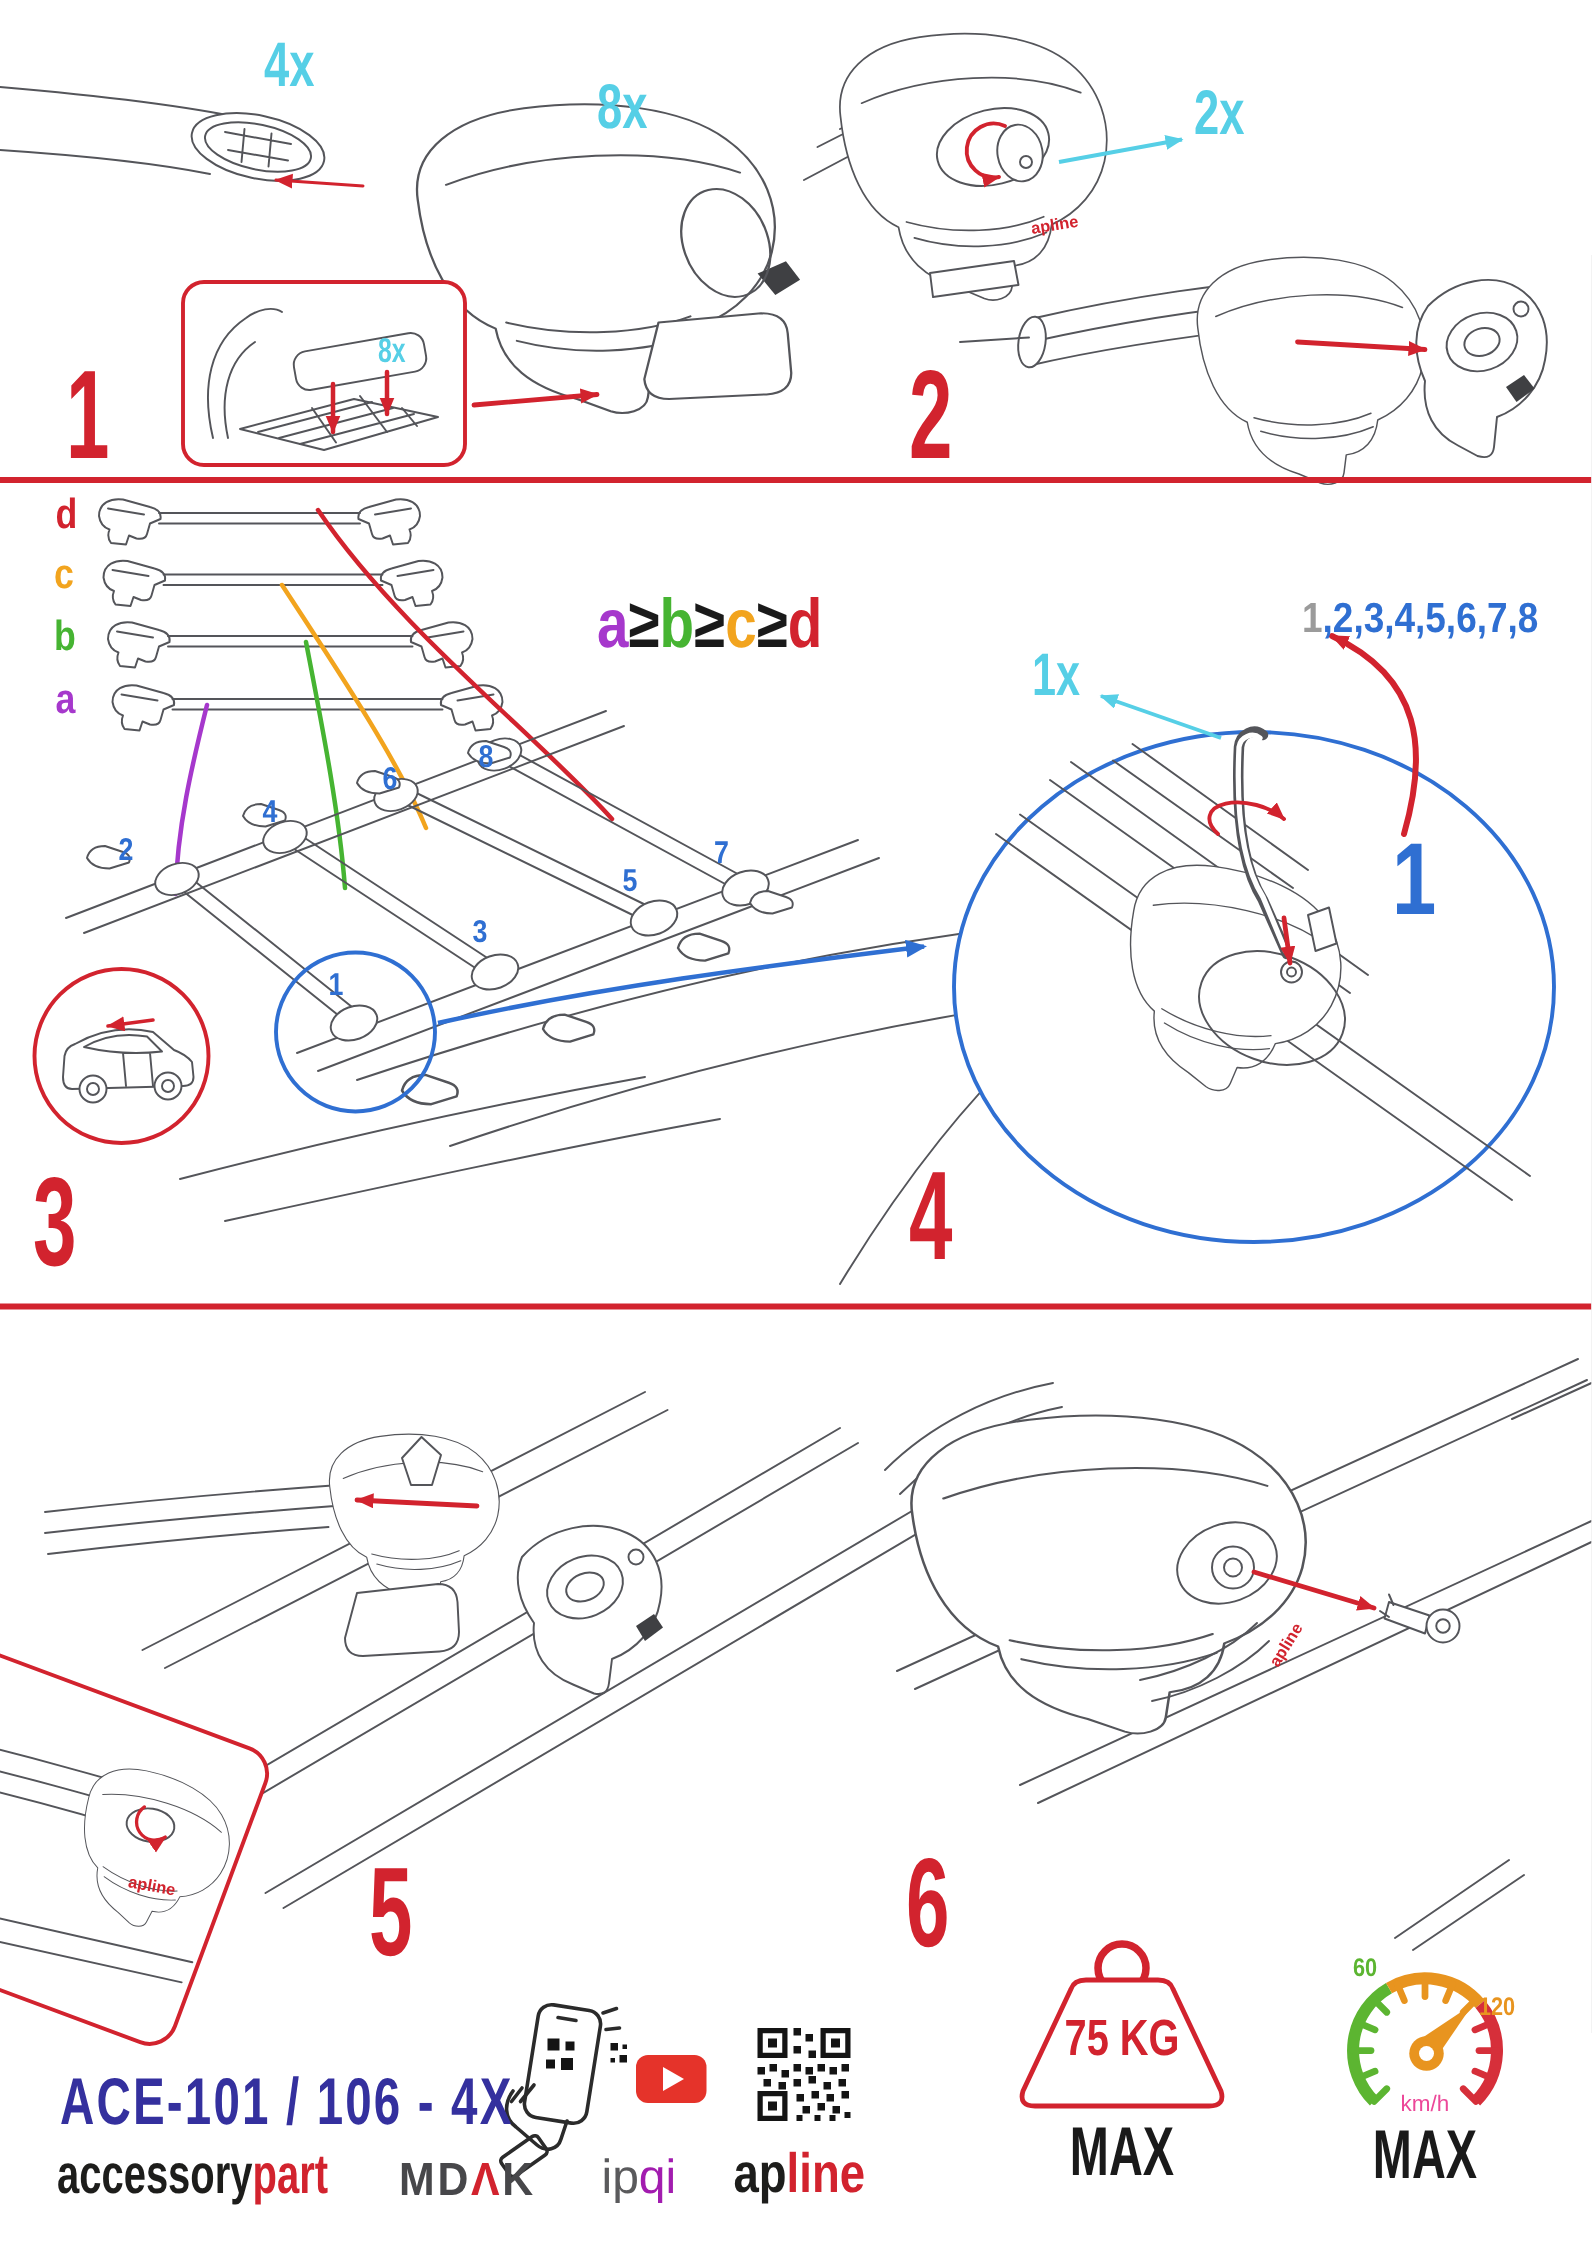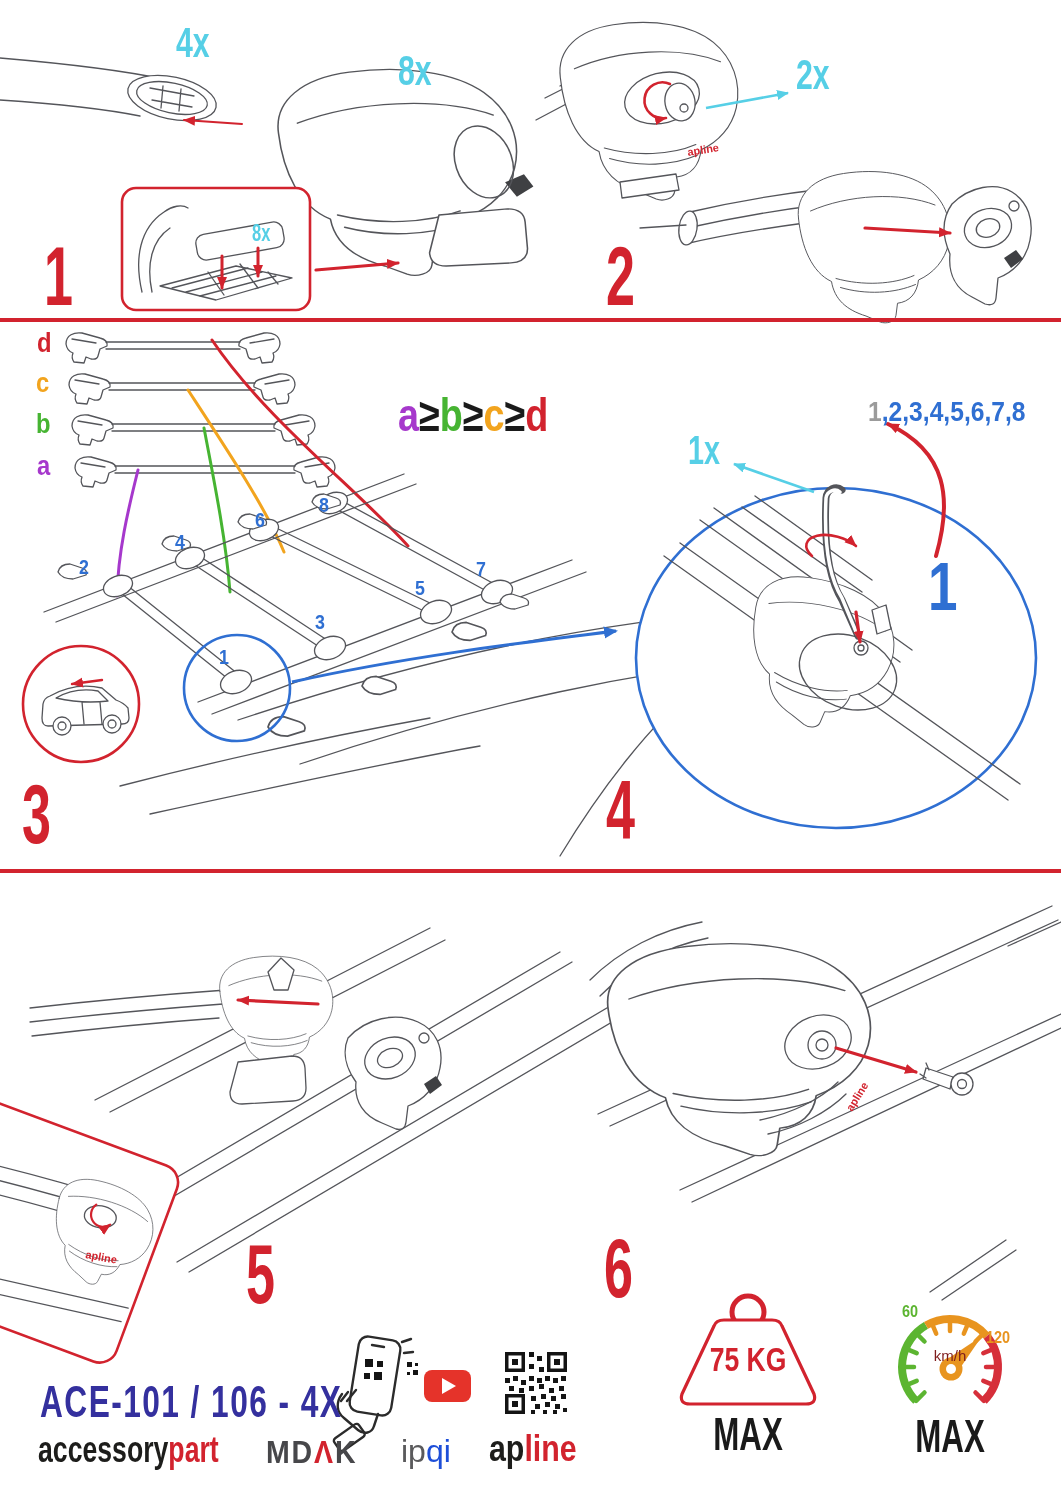--- a/index.html
+++ b/index.html
@@ -368,30 +368,30 @@
   <div class="t stepnum" style="left:604px; top:1226px">6</div>
 
   <div class="t" style="left:40px; top:1380px; font-size:44px; font-weight:600; color:#34309e; letter-spacing:2px; transform:scaleX(.72)">ACE-101 / 106 - 4X</div>
   <div class="t" style="left:38px; top:1431px; font-size:37px; font-weight:700; transform:scaleX(.72)">
     <span style="color:#1d1d1b">accessory</span><span style="color:#d2232e">part</span>
   </div>
   <div class="t" style="left:266px; top:1437px; font-size:31px; font-weight:700; letter-spacing:2px; color:#47474a; transform:scaleX(.92)">
     <span>MD</span><span style="color:#d2232e">Λ</span><span>K</span>
   </div>
   <div class="t" style="left:401px; top:1435px; font-size:32px; font-weight:500; color:#5a5a5c">
-    <span>ip</span><span style="color:#1d4ed8">qi</span>
+    <span>ip</span><span style="color:#a21caf">qi</span>
   </div>
   <div class="t" style="left:489px; top:1430px; font-size:37px; font-weight:700; transform:scaleX(.82)">
     <span style="color:#1d1d1b">ap</span><span style="color:#d2232e">line</span>
   </div>
 
   <div class="yt">
       <span class="tri"></span>
     </div>
 
   <div class="t center" style="left:676px; width:144px; top:1342px; font-size:34px; font-weight:700; color:#d2232e; transform:scaleX(.78)">75 KG</div>
   <div class="t center" style="left:676px; width:144px; top:1411px; font-size:46px; font-weight:600; color:#1a1a1a; transform:scaleX(.68)">MAX</div>
   <div class="t" style="left:902px; top:1303px; font-size:17px; font-weight:700; color:#5cb531; transform:scaleX(.85)">60</div>
   <div class="t" style="left:986px; top:1329px; font-size:17px; font-weight:700; color:#e8941f; transform:scaleX(.85)">120</div>
-  <div class="t center" style="left:888px; width:124px; top:1348px; font-size:15px; color:#7f1d1d">km/h</div>
+  <div class="t center" style="left:888px; width:124px; top:1395px; font-size:15px; color:#ec4899">km/h</div>
   <div class="t center" style="left:888px; width:124px; top:1413px; font-size:46px; font-weight:600; color:#1a1a1a; transform:scaleX(.68)">MAX</div>
 
 </div>
 
 </body></html>

